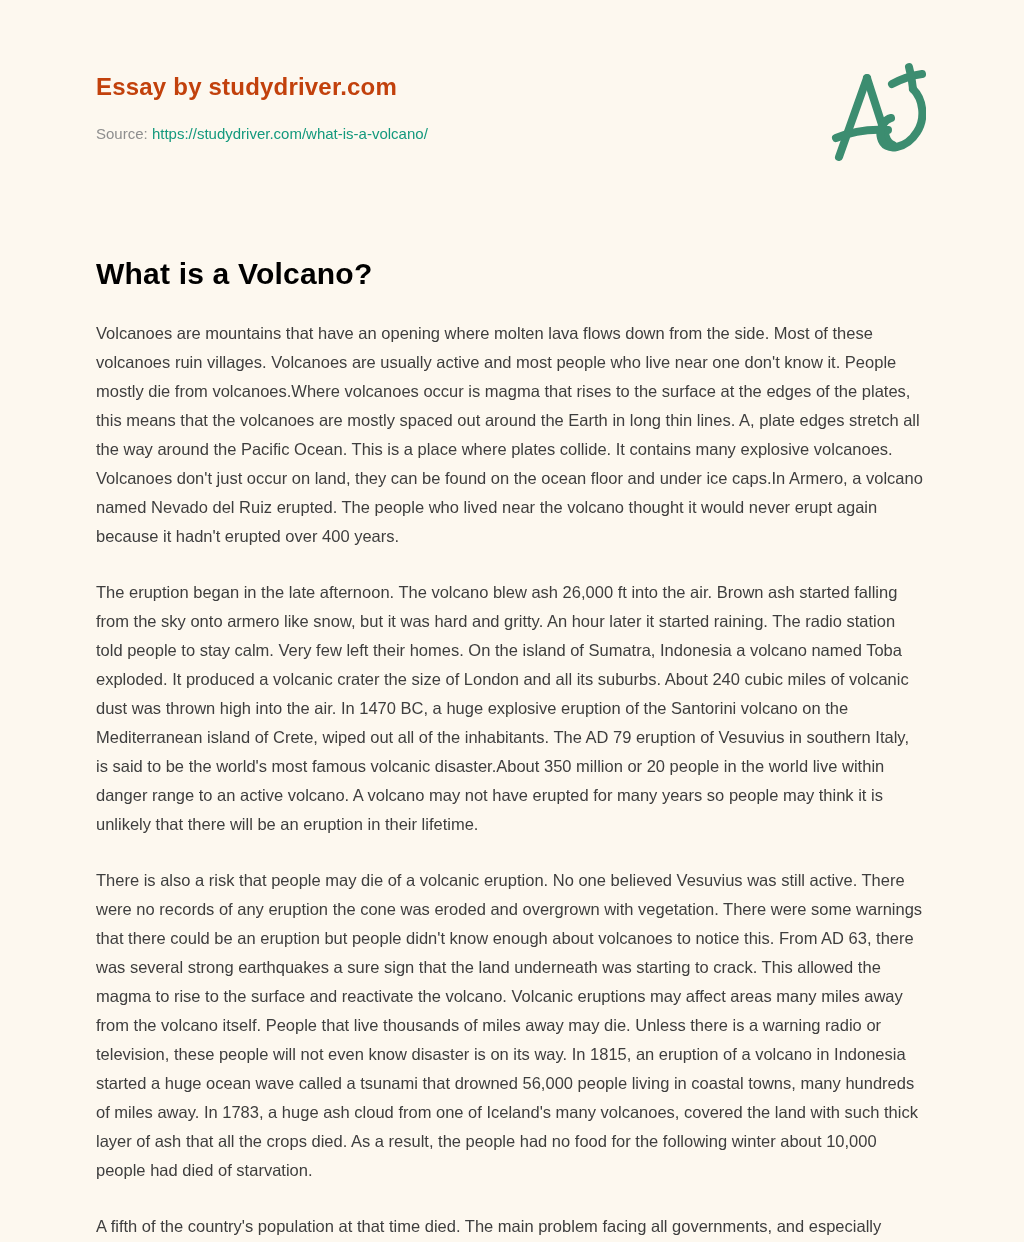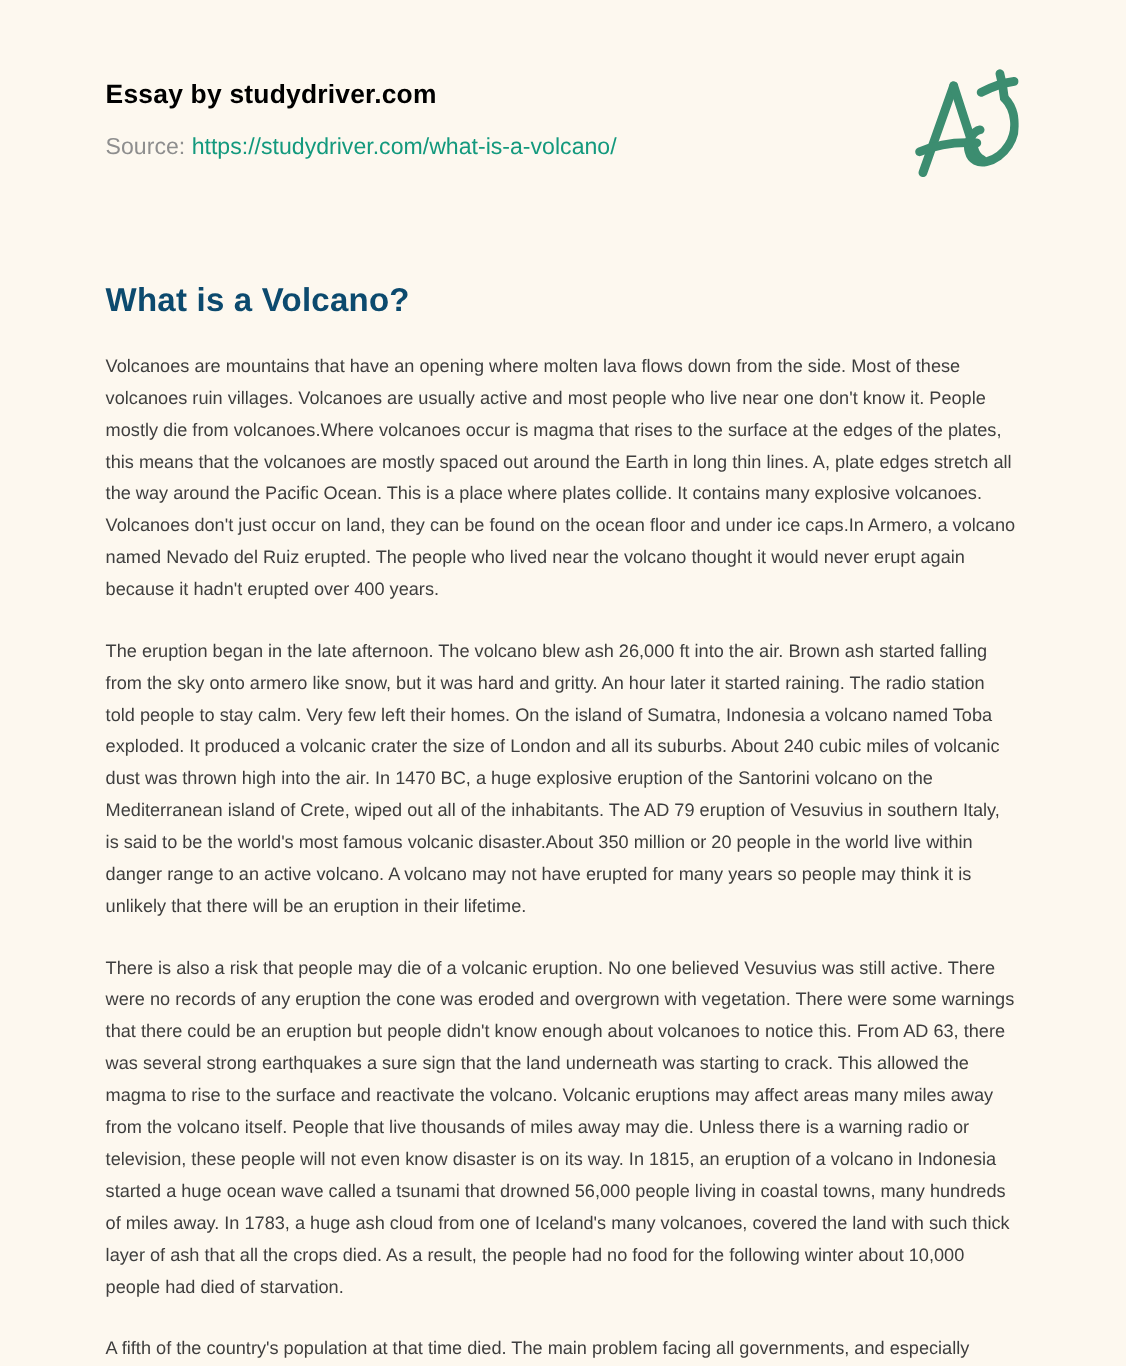--- a/index.html
+++ b/index.html
@@ -18,26 +18,26 @@
     position: relative;
     width: 832px;
     margin: 0;
     padding: 72px 96px 0 96px;
   }
   .site-title {
     margin: 0;
     font-size: 24px;
     line-height: 30px;
     font-weight: bold;
-    color: #000000;
+    color: #c2410c;
     letter-spacing: 0.2px;
   }
   .source-row {
     margin-top: 21px;
-    font-size: 21px;
+    font-size: 15px;
     line-height: 21px;
     color: #8e8e8e;
   }
   .source-link {
     color: #13997d;
     text-decoration: none;
     cursor: pointer;
   }
   .logo {
     position: absolute;
@@ -48,21 +48,21 @@
   }
   .logo svg {
     width: 100%;
     height: 100%;
   }
   .article-title {
     margin: 112px 0 0 0;
     font-size: 30px;
     line-height: 36px;
     font-weight: bold;
-    color: #0c4a6e;
+    color: #000000;
     letter-spacing: 0.2px;
   }
   .article p {
     margin: 27px 3px 0 0;
     font-size: 16.5px;
     line-height: 29px;
     color: #3e3e3e;
   }
 </style>
 </head>

